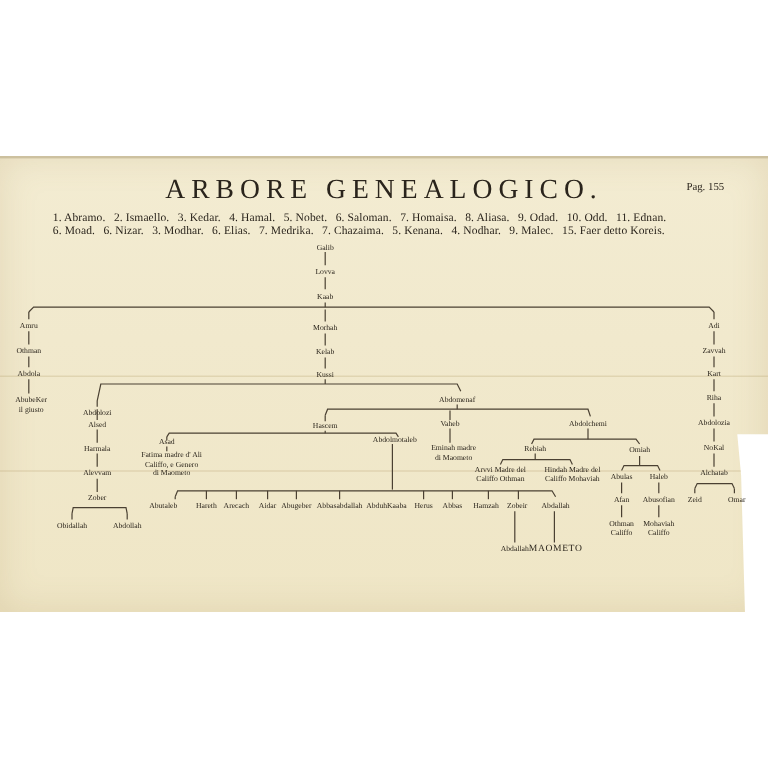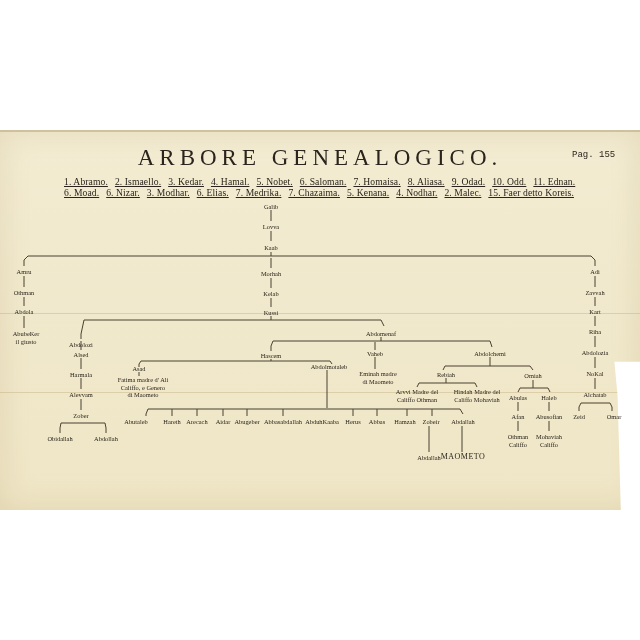--- a/index.html
+++ b/index.html
@@ -11,24 +11,24 @@
     box-shadow: inset 0 0 30px rgba(160,130,70,0.18);
   }
   .paper::after {
     content:""; position:absolute; left:0; right:0; top:0; height:2px; background:#b9ab87; opacity:.6;
   }
   .crease { position:absolute; left:0; right:0; height:1px; background:rgba(180,160,110,0.35); }
   .title {
     position:absolute; top:145px; left:0; width:640px; text-align:center;
     font-family:"Liberation Serif", serif; font-size:23px; letter-spacing:5px; color:#2a241c;
   }
-  .pag { position:absolute; top:150px; left:572px; font-family:Liberation Mono, monospace; font-size:9px; color:#2a241c; }
+  .pag { position:absolute; top:150px; left:572px; font-family:Liberation Serif, serif; font-size:9px; color:#2a241c; }
   .list-row {
-    position:absolute; left:64px; font-family:"Liberation Serif", serif; font-size:9.6px;
-    color:#2a241c; white-space:nowrap; letter-spacing:0.1px;text-decoration:underline;
+    position:absolute; left:44px; font-family:"Liberation Serif", serif; font-size:9.6px;
+    color:#2a241c; white-space:nowrap; letter-spacing:0.1px;
   }
   .list-row span { margin-right:7px; }
   svg.tree { position:absolute; left:0; top:0; width:640px; height:640px; }
   svg.tree line, svg.tree polyline, svg.tree path { stroke:#4a4032; stroke-width:1; fill:none; }
   .node {
     position:absolute; transform:translateX(-50%); font-family:"Liberation Serif", serif;
     font-size:6.4px; color:#2b251c; text-align:center; white-space:nowrap; line-height:7.5px;
     background:transparent;
   }
   .node.big { font-size:8px; letter-spacing:0.5px; }
@@ -41,21 +41,21 @@
   <div class="crease" style="top:262px"></div>
 </div>
 
 <div class="title">ARBORE GENEALOGICO.</div>
 <div class="pag">Pag. 155</div>
 
 <div class="list-row" style="top:176px">
   <span>1. Abramo.</span><span>2. Ismaello.</span><span>3. Kedar.</span><span>4. Hamal.</span><span>5. Nobet.</span><span>6. Saloman.</span><span>7. Homaisa.</span><span>8. Aliasa.</span><span>9. Odad.</span><span>10. Odd.</span><span>11. Ednan.</span>
 </div>
 <div class="list-row" style="top:187px">
-  <span>6. Moad.</span><span>6. Nizar.</span><span>3. Modhar.</span><span>6. Elias.</span><span>7. Medrika.</span><span>7. Chazaima.</span><span>5. Kenana.</span><span>4. Nodhar.</span><span>2. Malec.</span><span>15. Faer detto Koreis.</span>
+  <span>6. Moad.</span><span>6. Nizar.</span><span>3. Modhar.</span><span>6. Elias.</span><span>7. Medrika.</span><span>7. Chazaima.</span><span>5. Kenana.</span><span>4. Nodhar.</span><span>9. Malec.</span><span>15. Faer detto Koreis.</span>
 </div>
 
 <svg class="tree" viewBox="0 0 640 640">
 
   <line x1="271" y1="210" x2="271" y2="221"></line>
   <line x1="271" y1="231" x2="271" y2="241"></line>
 
   <polyline points="24,260 28,256 591,256 595,260"></polyline>
   <line x1="24" y1="260" x2="24" y2="266"></line>
   <line x1="595" y1="260" x2="595" y2="266"></line>

